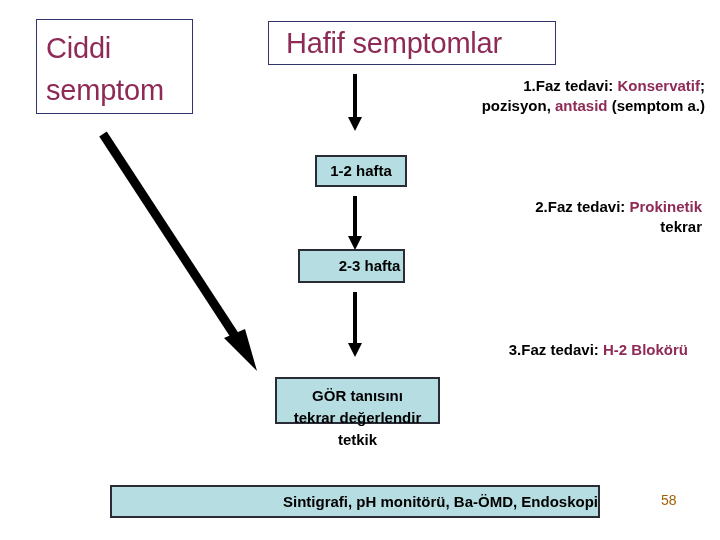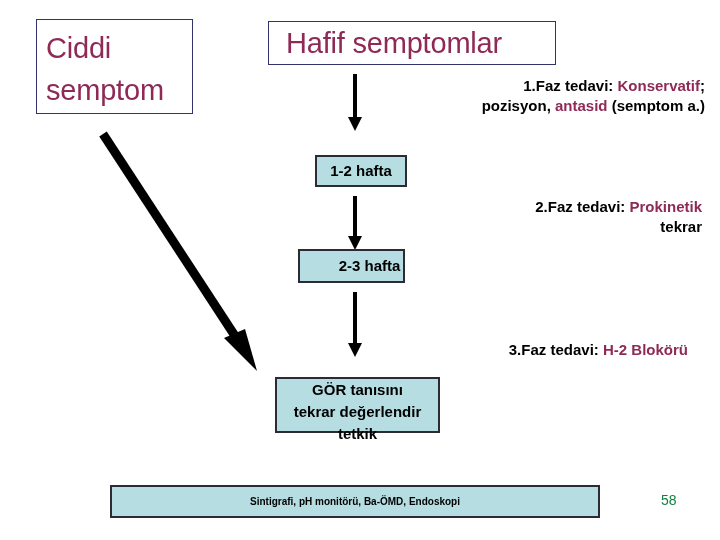--- a/index.html
+++ b/index.html
@@ -60,30 +60,31 @@
   }
   #box-w23 {
     left: 298px; top: 249px;
     width: 107px; height: 34px;
     font-size: 15px;
     line-height: 30px;
     padding-left: 36px;
   }
   #box-gor {
     left: 275px; top: 377px;
-    width: 165px; height: 56px;
+    width: 165px; height: 47px;
     font-size: 15px;
     line-height: 22px;
-    padding-top: 0;
+    padding-top: 6px;
   }
   #box-tests {
     left: 110px; top: 485px;
     width: 490px; height: 33px;
-    font-size: 10px;
+    font-size: 15px;
     line-height: 29px;
+    text-align: right;
   }
 
   
   .note {
     position: absolute;
     color: #000000;
     font-weight: bold;
     font-size: 15px;
     line-height: 20px;
     text-align: right;
@@ -127,21 +128,21 @@
     position: absolute;
     left: 90px; top: 124px;
     width: 180px; height: 250px;
   }
 
   
   #page-num {
     position: absolute;
     left: 661px; top: 492px;
     font-size: 14px;
-    color: #15803d;
+    color: #a16207;
     font-family: "Liberation Sans", sans-serif;
   }
 </style>
 </head>
 <body>
 
 <div id="slide">
 
   <div id="box-ciddi" class="hdr-box">
     <div>Ciddi</div>

